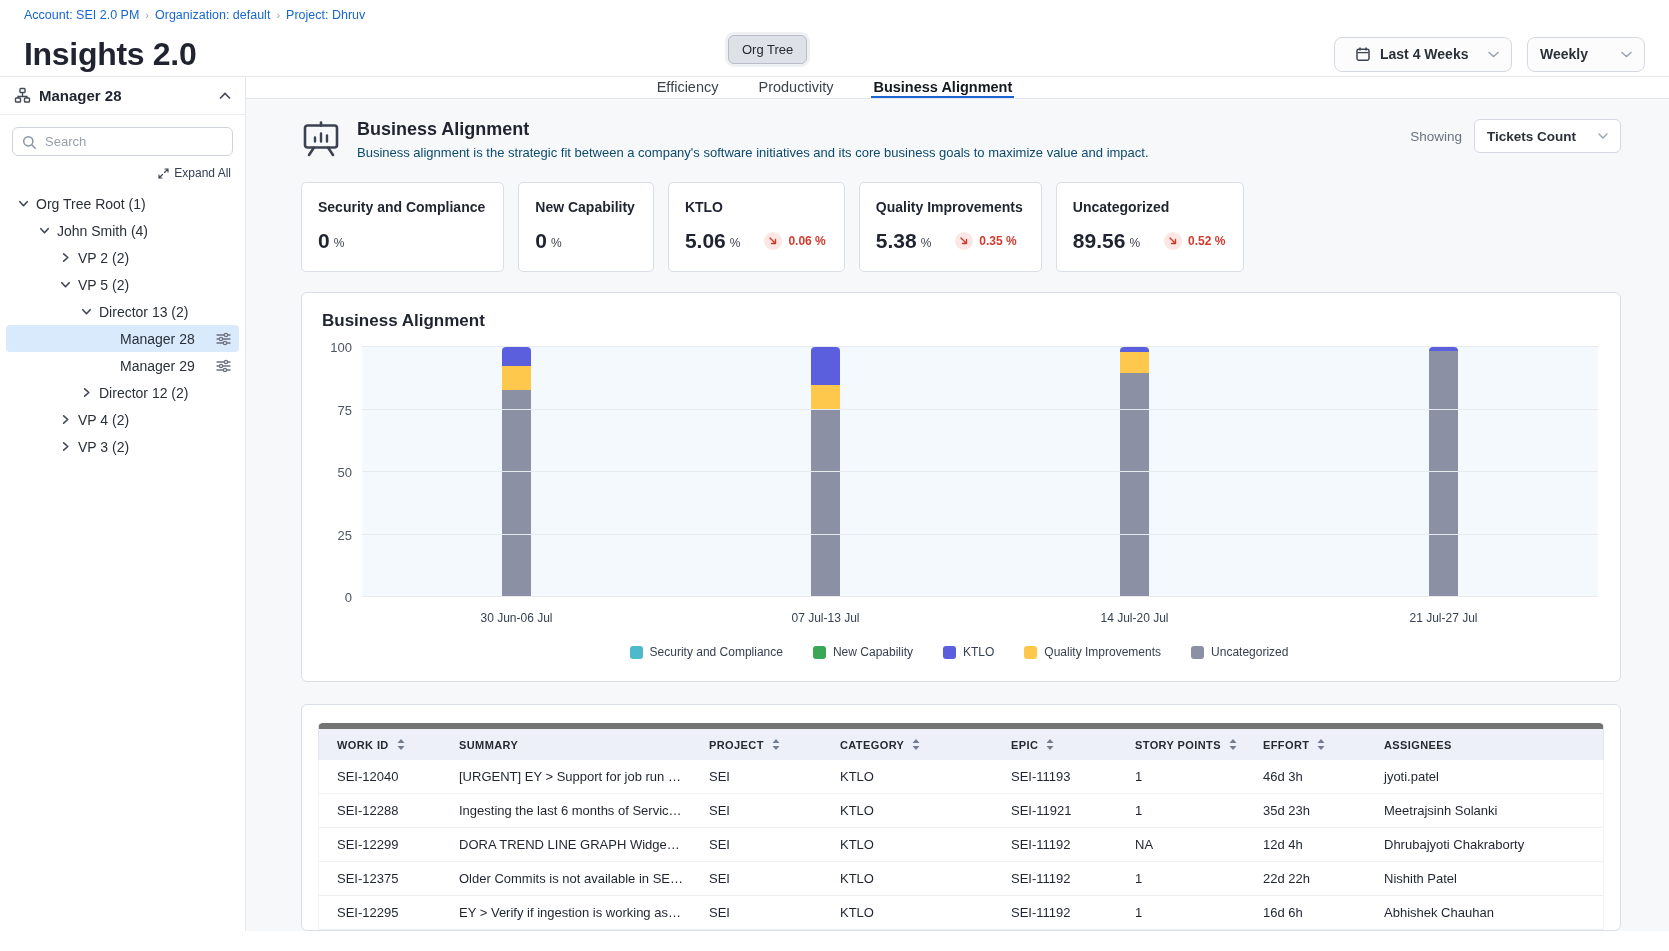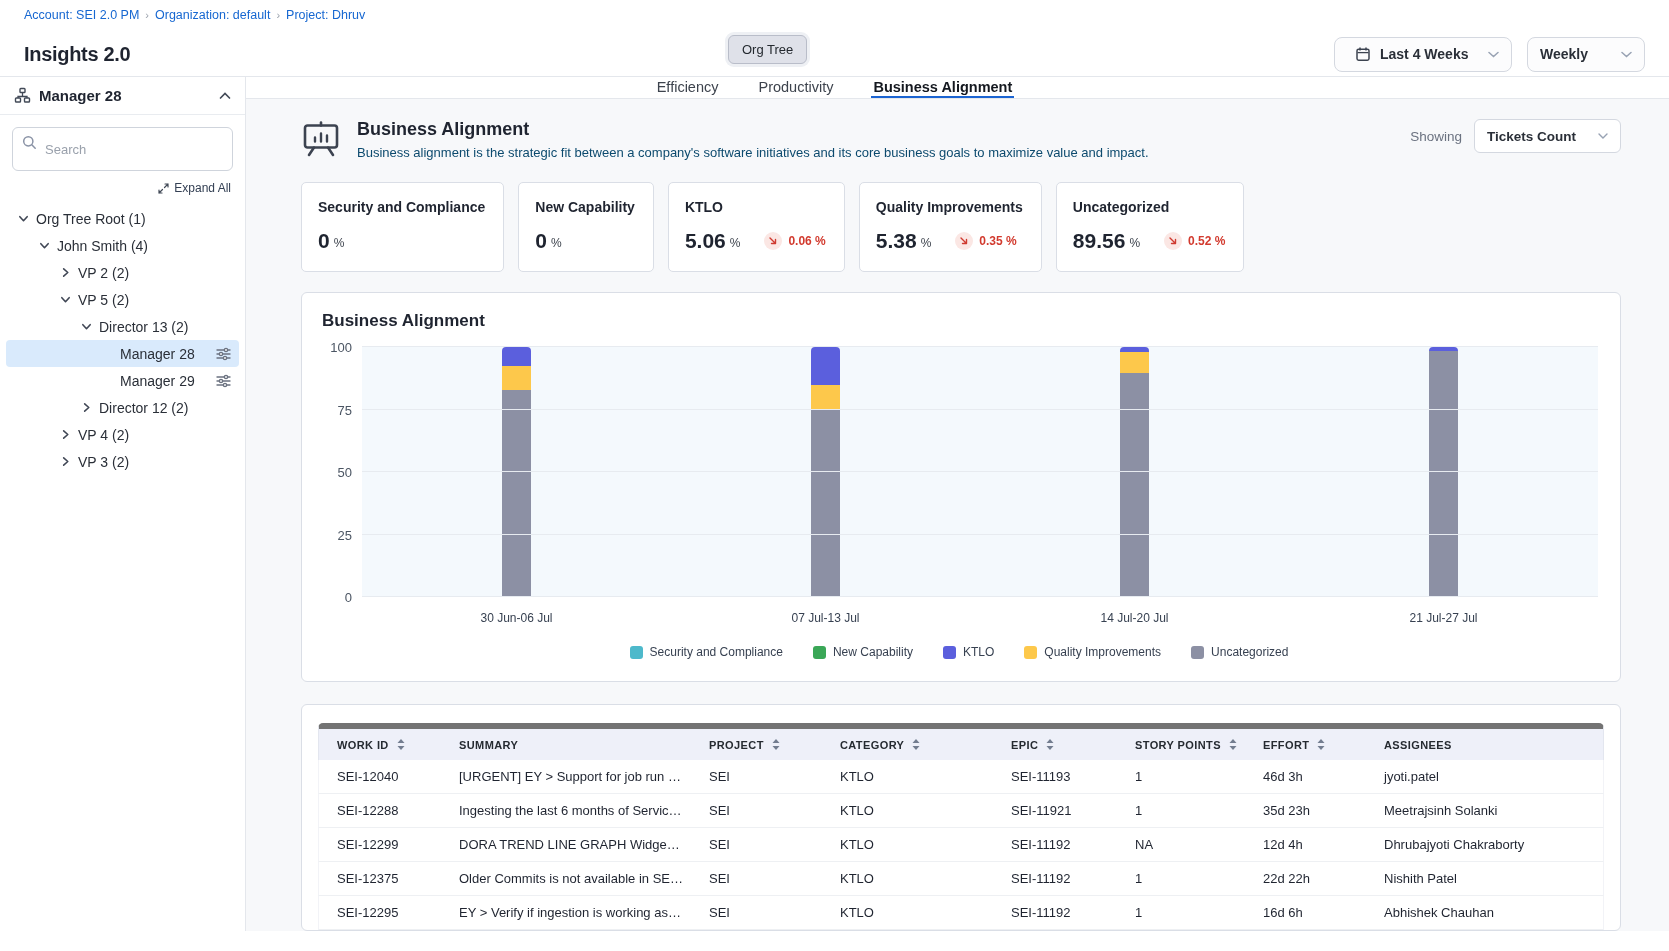--- a/index.html
+++ b/index.html
@@ -5,38 +5,38 @@
   * { margin:0; padding:0; box-sizing:border-box; }
   html,body { width:1669px; height:951px; overflow:hidden; background:#fff;
     font-family:"Liberation Sans", sans-serif; color:#1f2430; }
 
   
   .top { padding:8px 24px 0 24px; background:#fff; }
   .breadcrumb { display:flex; align-items:center; gap:6px; font-size:12.5px; }
   .crumb { color:#1667d1; cursor:pointer; }
   .crumb-sep { color:#9aa1ac; font-size:11px; }
   .titlebar { position:relative; display:flex; align-items:center; margin-top:10px; height:44px; }
-  .page-title { font-size:20px; font-weight:700; letter-spacing:-0.3px; }
+  .page-title { font-size:32px; font-weight:700; letter-spacing:-0.3px; }
   .orgtree-btn { position:absolute; left:704px; top:3px; background:#dfe1e9; border:1px solid #b9bdc9;
     box-shadow:0 0 0 3px #eef0f4; border-radius:6px; padding:6px 13px; font-size:13px; color:#24292f; cursor:pointer; }
   .top-controls { margin-left:auto; display:flex; gap:15px; }
   .drop { display:flex; align-items:center; gap:9px; border:1px solid #d4d8e0; border-radius:8px;
     background:#fcfcfd; height:35px; padding:0 12px; font-size:14px; font-weight:600; color:#2a2f38; cursor:pointer; }
   .drop .chev { margin-left:14px; }
   .drop.range { width:178px;padding-left:20px; } .drop.gran { width:118px;text-align:right; }
   .drop.gran .chev { margin-left:auto; }
 
   
   .main { display:flex; border-top:1px solid #e4e7ec; height:855px; }
   .sidebar { width:246px; background:#fff; border-right:1px solid #e4e7ec; flex:none; }
   .sb-head { display:flex; align-items:center; gap:8px; height:38px; padding:0 14px; border-bottom:1px solid #e9ecf0; }
   .sb-title { font-size:15px; font-weight:700; }
   .sb-collapse { margin-left:auto; cursor:pointer; display:flex; }
   .search-wrap { margin:12px 12px 4px 12px; position:relative; }
-  .search-input { width:100%; height:44px; border:1px solid #cfd4dc; border-radius:6px; padding:0 10px 0 32px;
+  .search-input { width:100%; height:29px; border:1px solid #cfd4dc; border-radius:6px; padding:0 10px 0 32px;
     font-size:13px; color:#2a2f38; outline:none; background:#fff; }
   .search-input::placeholder { color:#9aa1ac; }
   .search-ic { position:absolute; left:10px; top:8px; }
   .expand-all { display:flex; justify-content:flex-end; align-items:center; gap:5px; padding:6px 14px 4px 0;
     font-size:12px; color:#344054; cursor:pointer; }
   .tree { padding:6px 6px; }
   .tree-row { display:flex; align-items:center; gap:6px; height:27px; border-radius:4px; font-size:14px;
     color:#2a2f38; cursor:pointer; padding-right:8px; }
   .tree-row.sel { background:#d9eafc; }
   .tree-row .lbl { white-space:nowrap; }

